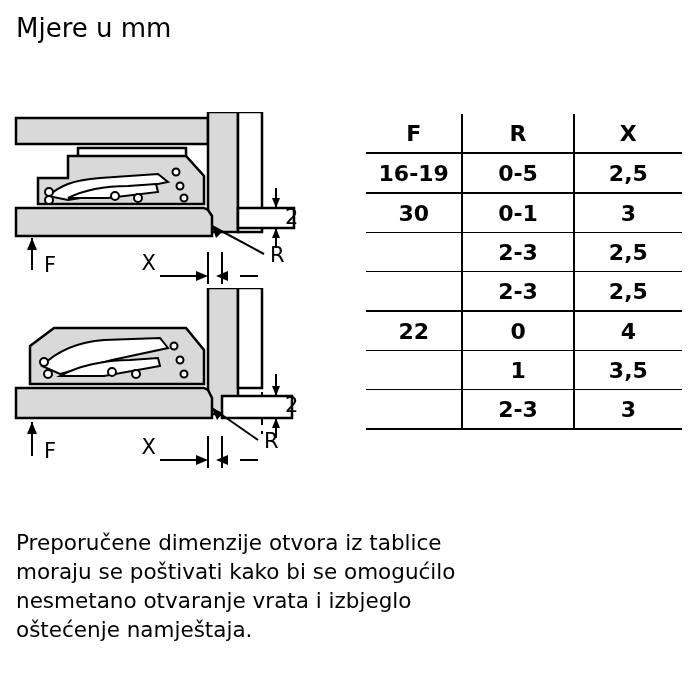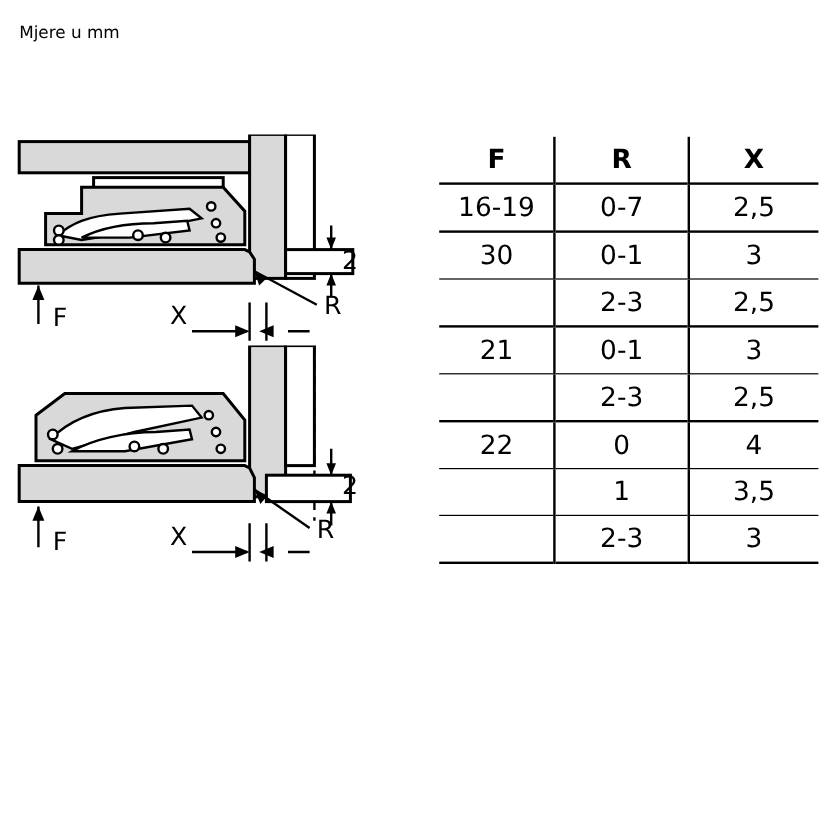--- a/index.html
+++ b/index.html
@@ -21,21 +21,21 @@
     width: 700px;
     height: 700px;
   }
 
   
   .heading {
     position: absolute;
     left: 16px;
     top: 14px;
     width: 470px;
-    font-size: 14px;
+    font-size: 26px;
     line-height: 28px;
     letter-spacing: 0px;
   }
   .heading div { white-space: nowrap; }
 
   
   .footnote {
     position: absolute;
     left: 16px;
     top: 528px;
@@ -55,21 +55,21 @@
   table.dims {
     border-collapse: collapse;
     width: 316px;
     font-size: 22px;
   }
   table.dims th, table.dims td {
     text-align: center;
     vertical-align: middle;
     height: 38px;
     padding: 0;
-    font-weight: normal;
+    font-weight: bold;
   }
   table.dims th {
     font-weight: bold;
     font-size: 22px;
   }
   
   .c0 { width: 96px; border-right: 2px solid #000; }
   .c1 { width: 110px; border-right: 2px solid #000; }
   .c2 { width: 108px; }
 
@@ -201,38 +201,33 @@
       <thead>
         <tr>
           <th class="c0">F</th>
           <th class="c1">R</th>
           <th class="c2">X</th>
         </tr>
       </thead>
       <tbody>
         <tr class="rowline">
           <td class="c0">16-19</td>
-          <td class="c1">0-7</td>
+          <td class="c1">0-5</td>
           <td class="c2">2,5</td>
         </tr>
         <tr class="rowline">
           <td class="c0">30</td>
           <td class="c1">0-1</td>
           <td class="c2">3</td>
         </tr>
         <tr class="thinline">
           <td class="c0"></td>
           <td class="c1">2-3</td>
           <td class="c2">2,5</td>
         </tr>
-        <tr class="rowline">
-          <td class="c0">21</td>
-          <td class="c1">0-1</td>
-          <td class="c2">3</td>
-        </tr>
         <tr class="thinline">
           <td class="c0"></td>
           <td class="c1">2-3</td>
           <td class="c2">2,5</td>
         </tr>
         <tr class="rowline">
           <td class="c0">22</td>
           <td class="c1">0</td>
           <td class="c2">4</td>
         </tr>
@@ -243,14 +238,20 @@
         </tr>
         <tr class="thinline lastline">
           <td class="c0"></td>
           <td class="c1">2-3</td>
           <td class="c2">3</td>
         </tr>
       </tbody>
     </table>
   </div>
 
+  <div class="footnote">
+    <div>Preporučene dimenzije otvora iz tablice</div>
+    <div>moraju se poštivati kako bi se omogućilo</div>
+    <div>nesmetano otvaranje vrata i izbjeglo</div>
+    <div>oštećenje namještaja.</div>
+  </div>
 
 </div>
 
 </body></html>

